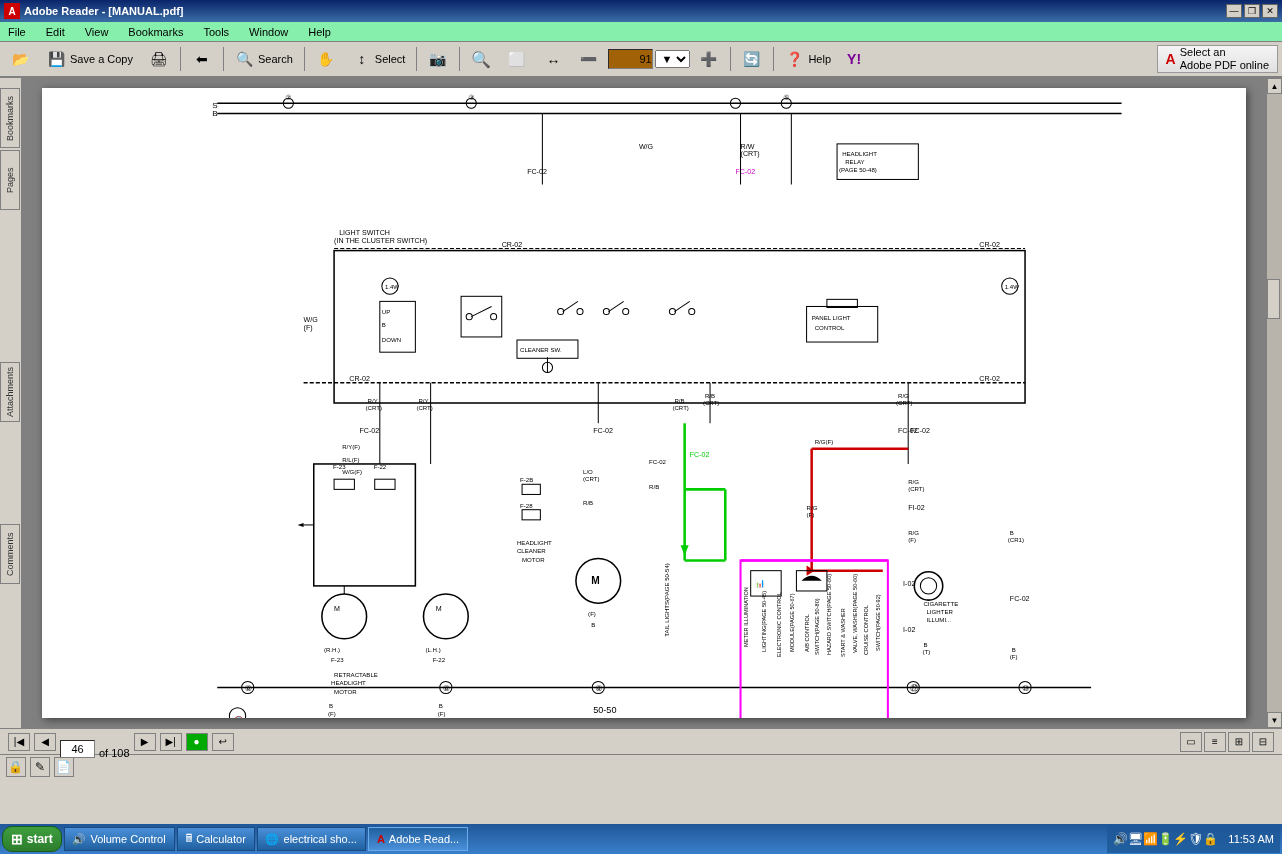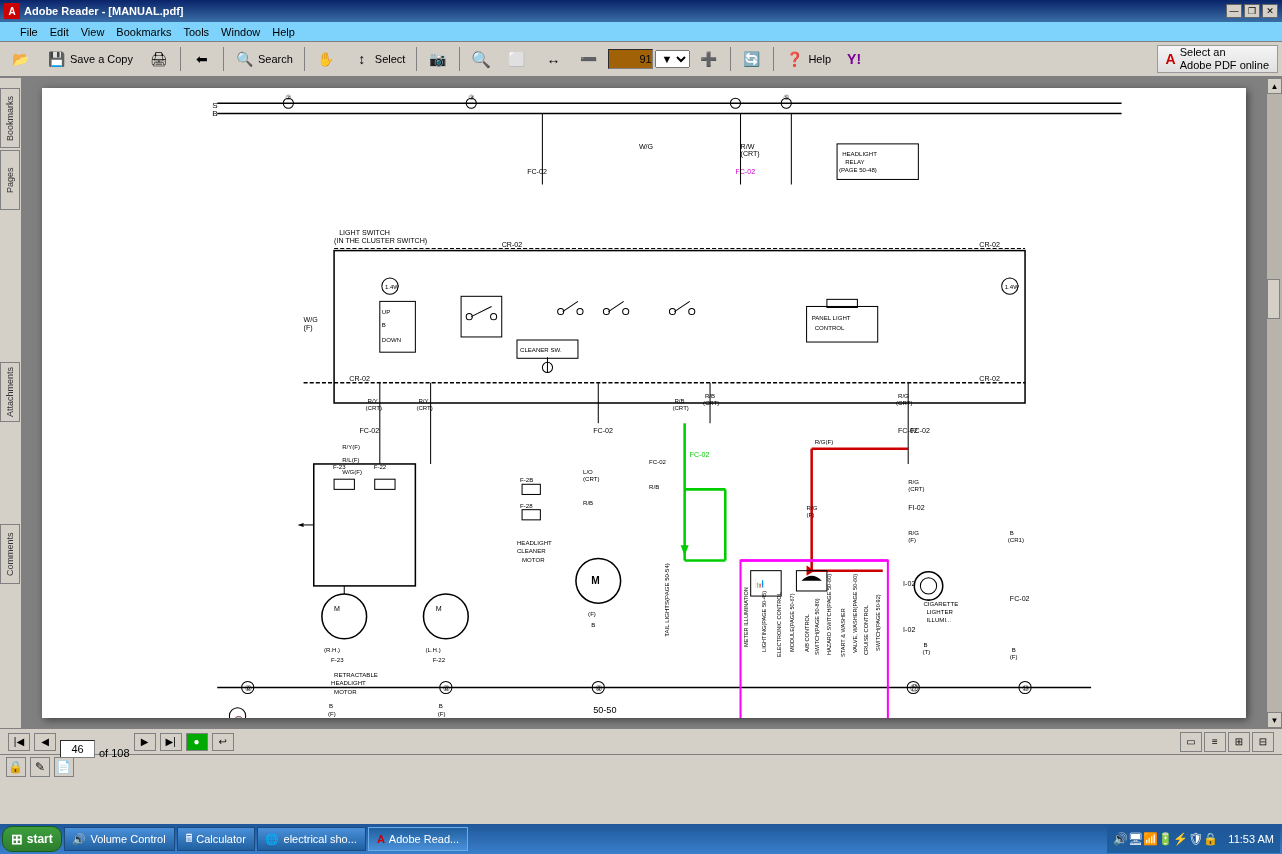--- a/index.html
+++ b/index.html
@@ -36,25 +36,26 @@
       background: #d4d0c8;
       border: 1px solid #666;
       display: flex; align-items: center; justify-content: center;
       font-size: 9px; cursor: pointer; color: black;
     }
     #title-bar .win-btn.close { background: #d4d0c8; }
 
     
     #menu-bar {
       height: 20px;
-      background: #7dd3fc;
-      display: flex;
-      align-items: center;
-      padding: 0 14px;
+      background: #86efac;
+      display: flex;
+      align-items: center;
+      padding: 0 2px;
       border-bottom: 1px solid #808080;
+      gap: 8px;
     }
     .menu-item {
       padding: 2px 6px;
       font-size: 11px;
       cursor: pointer;
     }
 
     
     #toolbar {
       height: 36px;

